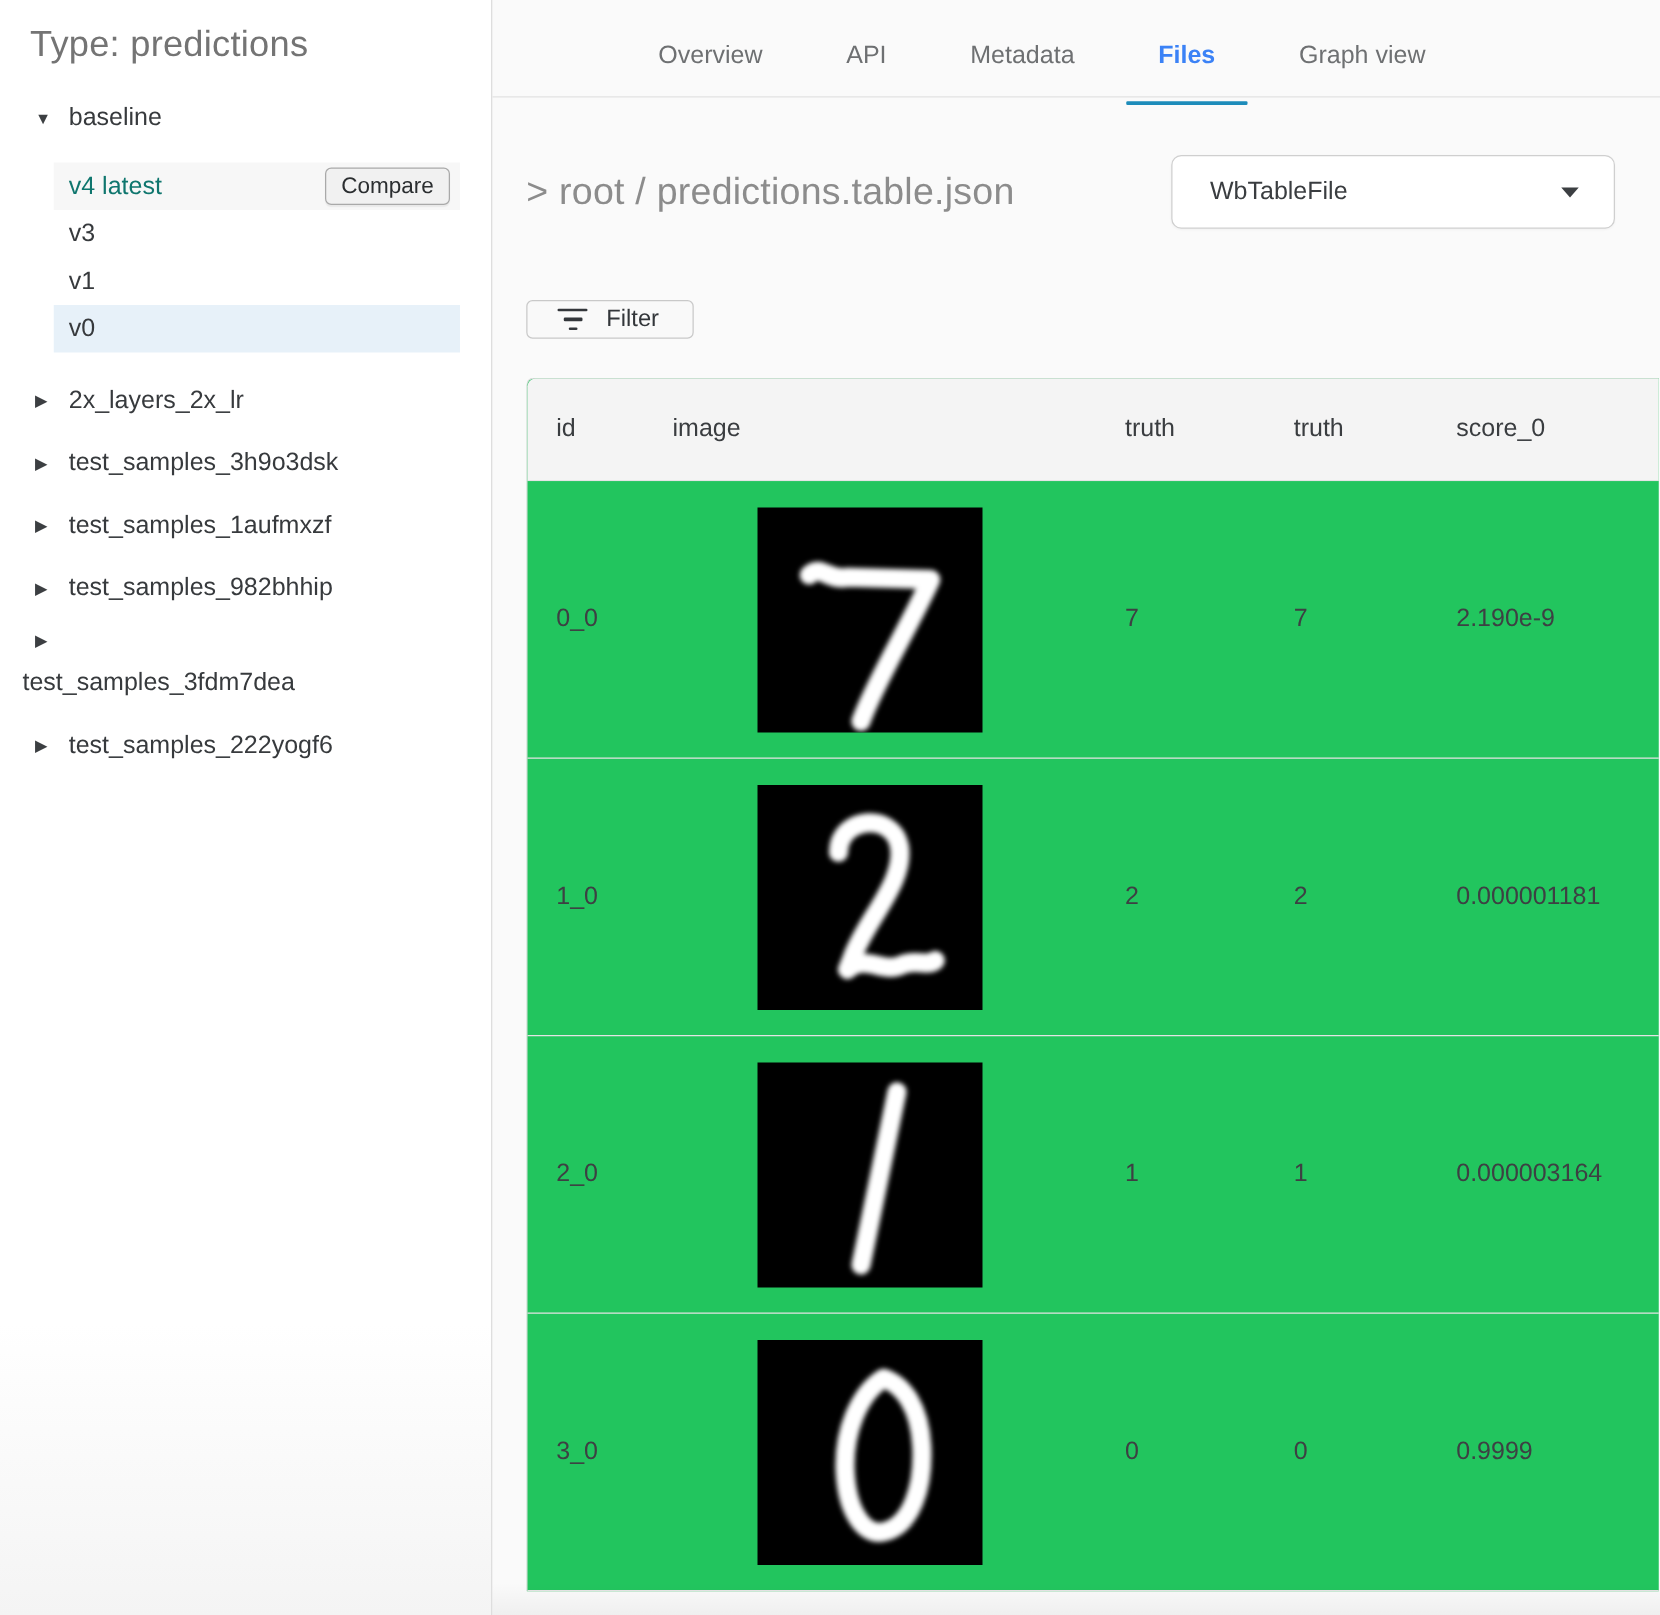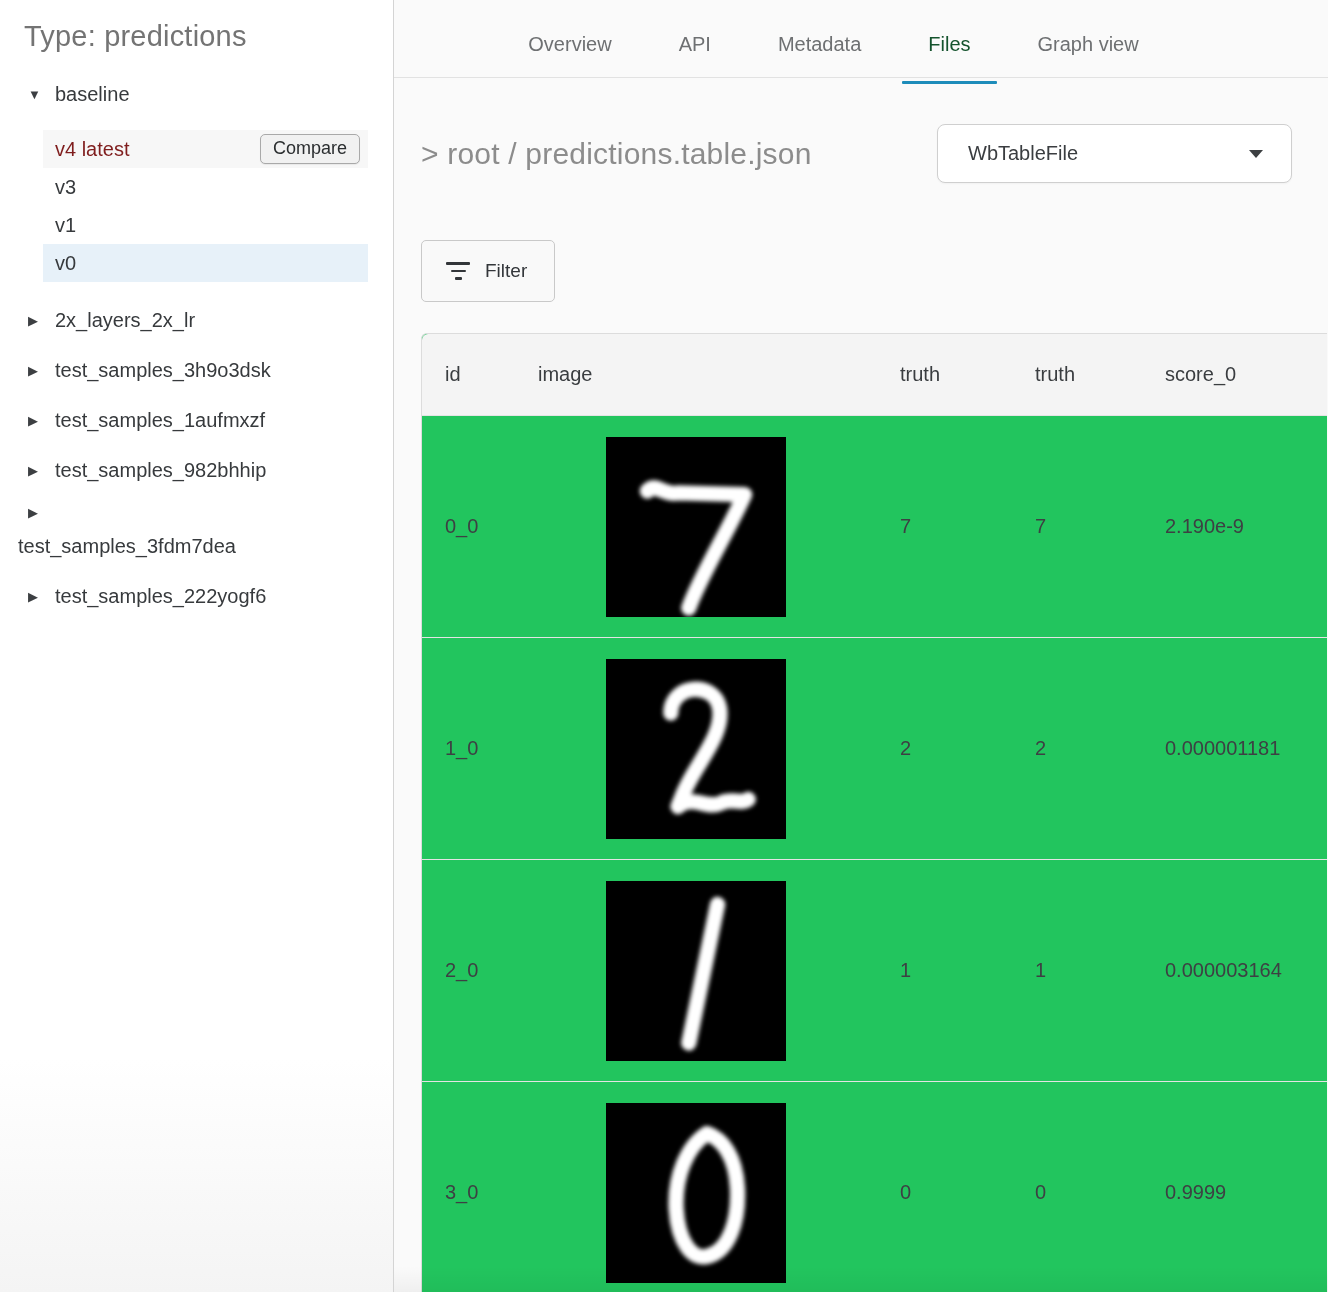--- a/index.html
+++ b/index.html
@@ -37,21 +37,21 @@
   .tree-item.wrapped { display: block; margin: 24px 0 20px 0; }
   .tree-item.wrapped .arrow { display: block; margin-bottom: 16px; }
   .tree-item.wrapped .label { display: block; margin-left: -10px; }
 
   .version-row {
     margin-left: 43px; width: 325px; height: 38px;
     display: flex; align-items: center; justify-content: space-between;
     padding: 0 8px 0 12px; cursor: pointer;
   }
   .version-row.latest { background: #f7f7f7; }
-  .version-row.latest .vlabel { color: #7f1d1d; }
+  .version-row.latest .vlabel { color: #0f766e; }
   .version-row.selected { background: #e7f1f9; }
   .compare-btn {
     font-family: Liberation Sans, sans-serif;
     font-size: 18px; color: #2b2e30;
     background: #f1f1f1; border: 1px solid #a9a9a9; border-radius: 5px;
     padding: 3px 12px 4px 12px; cursor: pointer;
     box-shadow: 0 1px 1px rgba(0,0,0,0.06);
     margin-left: 18px;
   }
 
@@ -61,21 +61,21 @@
   .tabbar {
     flex: none; height: 78px;
     border-bottom: 1px solid #e2e2e2;
     display: flex; justify-content: center; align-items: center; gap: 67px;
     padding: 12px 55px 0 0;
   }
   .tab {
     position: relative; font-size: 20px; color: #6e7072;
     height: 100%; display: flex; align-items: center; cursor: pointer;
   }
-  .tab.active { color: #14532d; font-weight: 400; }
+  .tab.active { color: #3b82f6; font-weight: 700; }
   .tab.active::after {
     content: ""; position: absolute; left: -26px; right: -26px; bottom: -7px;
     height: 3px; background: #1d8cba; border-radius: 1px;
   }
 
   .content { flex: 1; padding-left: 27px; position: relative; min-height: 0; }
 
   .crumbrow {
     margin: 46px 36px 0 0;
     display: flex; align-items: center; justify-content: space-between;
@@ -93,21 +93,21 @@
     font-size: 20px; color: #3a3d40;
   }
   .caret-down {
     width: 0; height: 0; border-left: 7px solid transparent;
     border-right: 7px solid transparent; border-top: 8px solid #3c3f42;
   }
 
   .filter-btn {
     margin-top: 57px;
     display: inline-flex; align-items: center; gap: 15px;
-    height: 62px; padding: 0 27px 0 24px;
+    height: 31px; padding: 0 27px 0 24px;
     background: #f9f9f9; border: 1px solid #c9c9c9; border-radius: 5px;
     font-family: "Liberation Sans", sans-serif;
     font-size: 19px; color: #33363a; cursor: pointer;
   }
   .filter-icon { display: flex; flex-direction: column; align-items: center; gap: 5px; }
   .filter-icon i { display: block; height: 2.5px; background: #33363a; border-radius: 1px; }
   .filter-icon i:nth-child(1) { width: 24px; }
   .filter-icon i:nth-child(2) { width: 15px; }
   .filter-icon i:nth-child(3) { width: 7px; }
 

